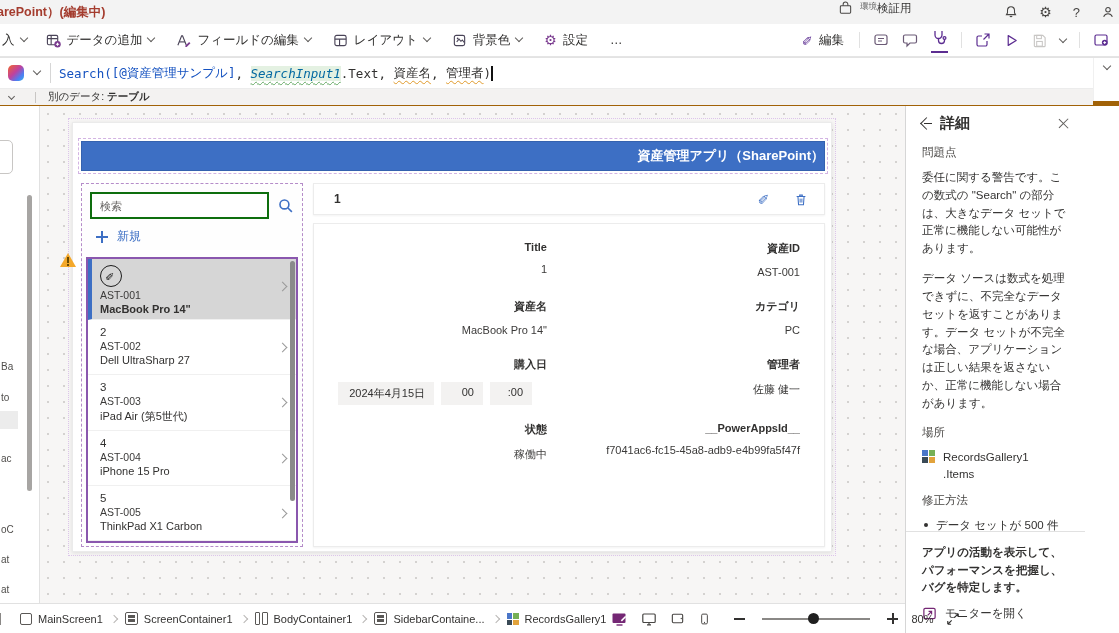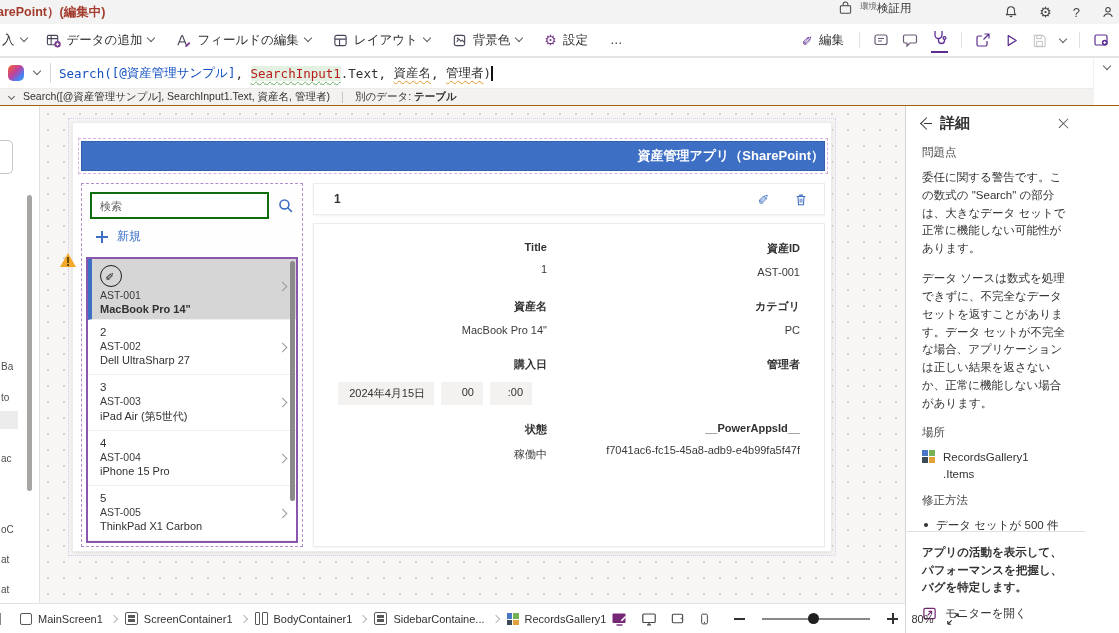--- a/index.html
+++ b/index.html
@@ -25,31 +25,31 @@
   .chev-d { width:6px; height:6px; border-right:1.3px solid #605e5c; border-bottom:1.3px solid #605e5c;
     transform:rotate(45deg); margin-top:-4px; flex:0 0 auto; }
   .toolbar-right { margin-left:auto; display:flex; align-items:center; gap:13px; padding-right:10px; }
   .v-div { width:1px; height:16px; background:#e1e1e1; }
   .pencil-glyph { display:inline-block; transform:rotate(-90deg); color:#5c2d91; font-size:13px; }
   .checker-wrap { position:relative; padding-bottom:3px; }
   .checker-wrap::after { content:""; position:absolute; left:0; right:0; bottom:-2px; height:2px; background:#5c2d91; }
 
   
   .formula-wrap { position:absolute; left:0; top:57px; width:1119px; height:49px; border-top:1px solid #e3e3e3;
-    border-bottom:1px solid #a16207; display:flex; background:#fff; }
+    border-bottom:5px solid #a16207; display:flex; background:#fff; }
   .formula-left { width:1093px; }
   .formula-row { height:31px; display:flex; align-items:center; border-bottom:1px solid #ececec;
     font-family:"DejaVu Sans Mono","Liberation Mono",monospace; font-size:12.5px; white-space:pre; }
   .copilot-ic { width:16px; height:16px; border-radius:5px; margin-left:8px;
     background:linear-gradient(135deg,#f2652c 0%,#c0419e 45%,#4f7df2 75%,#35b3e8 100%); }
   .fx-div { width:1px; height:20px; background:#d6d6d6; margin:0 8px 0 10px; }
   .tk-func { color:#1552c0; }
   .tk-ds { color:#1552c0; }
   .tk-plain { color:#323130; }
-  .tk-ctrl { background:#e4f1e2; color:#b91c1c;
+  .tk-ctrl { font-style:italic; background:#e4f1e2; color:#0369a1;
     text-decoration:underline wavy #63a963 1px; text-underline-offset:3px; }
   .tk-warn { color:#323130; text-decoration:underline wavy #e09a2a 1px; text-underline-offset:3px; }
   .caret { display:inline-block; width:1.5px; height:15px; background:#111; vertical-align:-2px; }
   .result-row { height:16px; background:#f3f2f1; display:flex; align-items:center; font-size:10.5px; color:#323130; }
   .chev-sm { width:5px; height:5px; border-right:1.2px solid #605e5c; border-bottom:1.2px solid #605e5c;
     transform:rotate(45deg); margin:0 9px 2px 9px; }
   .result-div { width:1px; height:11px; background:#c8c6c4; margin:0 12px; }
   .dtype b { font-weight:bold; }
   .formula-expand { flex:1; display:flex; justify-content:center; padding-top:9px; border-left:1px solid #f0f0f0; }
 
@@ -292,21 +292,20 @@
 <div class="formula-wrap">
   <div class="formula-left">
     <div class="formula-row">
       <span class="copilot-ic"></span>
       <span class="chev-d" style="margin-left:10px;"></span>
       <span class="fx-div"></span>
       <span class="tk-func">Search(</span><span class="tk-ds">[@資産管理サンプル]</span><span class="tk-plain">, </span><span class="tk-ctrl">SearchInput1</span><span class="tk-plain">.Text</span><span class="tk-plain">, </span><span class="tk-warn">資産名</span><span class="tk-plain">, </span><span class="tk-warn">管理者</span><span class="tk-plain">)</span><span class="caret"></span>
     </div>
     <div class="result-row">
       <span class="chev-sm"></span>
-      <span>Search([@資産管理サンプル], SearchInput1.Text, 資産名, 管理者)</span>
       <span class="result-div"></span>
       <span class="dtype"><span>別のデータ: </span><b>テーブル</b></span>
     </div>
   </div>
   <div class="formula-expand">
     <span class="chev-d"></span>
   </div>
 </div>
 
 <div class="left-rail">
@@ -408,20 +407,21 @@
         <div>
           <div class="f-label">購入日</div>
           <div class="date-row">
             <span class="date-box dmain">2024年4月15日</span>
             <span class="date-box dsm">00</span>
             <span class="date-box dsm">:00</span>
           </div>
         </div>
         <div>
           <div class="f-label">管理者</div>
+          <div class="f-value">佐藤 健一</div>
         </div>
         <div>
           <div class="f-label">状態</div>
           <div class="f-value">稼働中</div>
         </div>
         <div>
           <div class="f-label">__PowerAppsId__</div>
           <div class="f-value">f7041ac6-fc15-45a8-adb9-e4b99fa5f47f</div>
         </div>
       </div>

